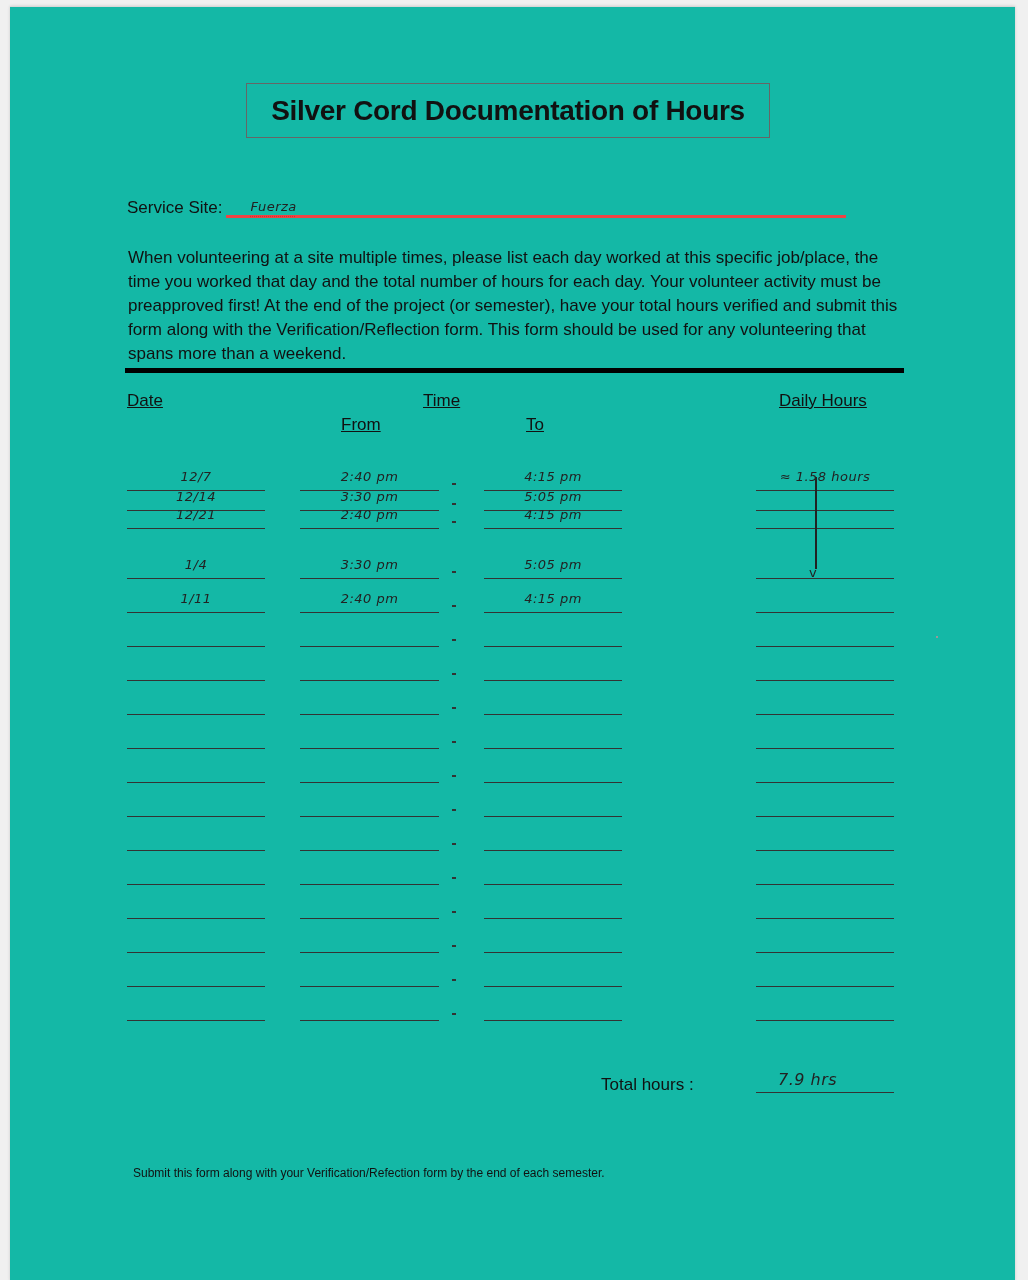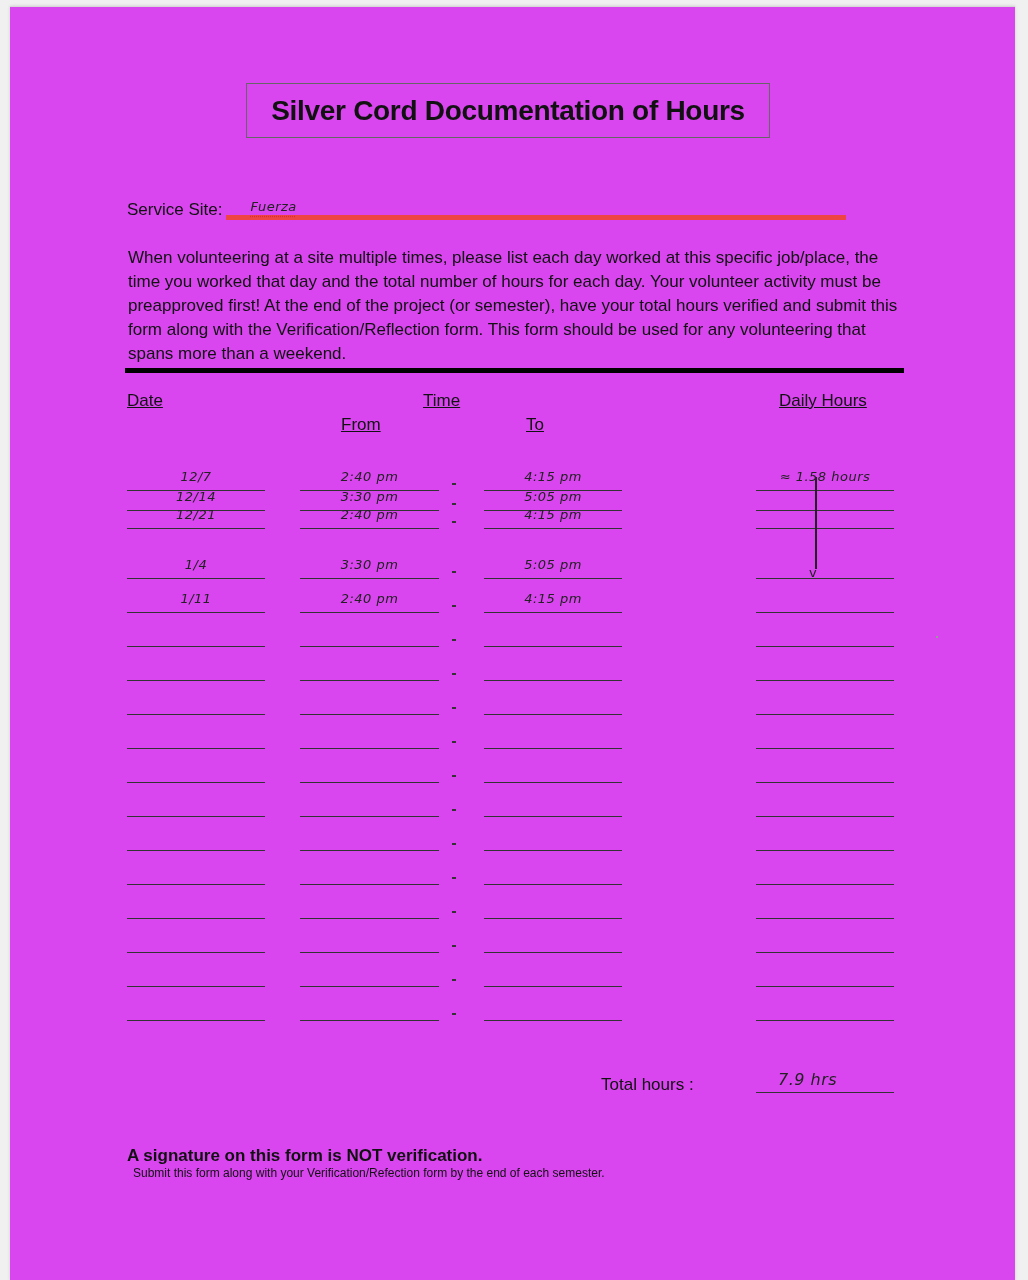--- a/index.html
+++ b/index.html
@@ -8,21 +8,21 @@
       background: #f0f0f0;
       position: relative;
       overflow: hidden;
       font-family: "Liberation Sans", "DejaVu Sans", sans-serif;
       color: #111;
     }
     .page {
       position: absolute;
       left: 10px; top: 6px;
       width: 1005px; height: 1274px;
-      background: #d946ef;
+      background: #14b8a6;
       box-shadow: 0 0 3px rgba(0,0,0,0.15);
       border-top: 1px solid #d8d8d8;
     }
     .title-box {
       position: absolute;
       left: 236px; top: 76px;
       width: 524px; height: 55px;
       border: 1px solid #666;
       box-sizing: border-box;
       display: flex; align-items: center; justify-content: center;
@@ -35,21 +35,21 @@
     }
     .service-site {
       position: absolute;
       left: 117px; top: 186px;
       font-size: 17px;
       display: flex; align-items: flex-end;
     }
     .service-line {
       position: relative;
       width: 620px; height: 22px;
-      border-bottom: 5px solid #ef4444;
+      border-bottom: 3px solid #ef4444;
       margin-left: 4px;
       text-align: center;
     }
     .service-value {
       position: absolute;
       left: 24px; bottom: 1px;
       font-family: "DejaVu Sans", sans-serif;
       font-size: 13px;
       color: #222;
       text-decoration: underline dotted #d32f2f;
@@ -297,16 +297,15 @@
       </div>
     </div>
 
   <div class="arrow-line"></div>
   <div class="arrow-head">v</div>
 
   <div class="total-label">Total hours :</div>
   <div class="total-field hand">7.9 hrs</div>
 
   <div class="footer-1">Submit this form along with your Verification/Refection form by the end of each semester.</div>
-  <div class="footer-2">A signature on this form is NOT verification.</div>
 
   <div class="speck"></div>
 </div>
 
 </body></html>

